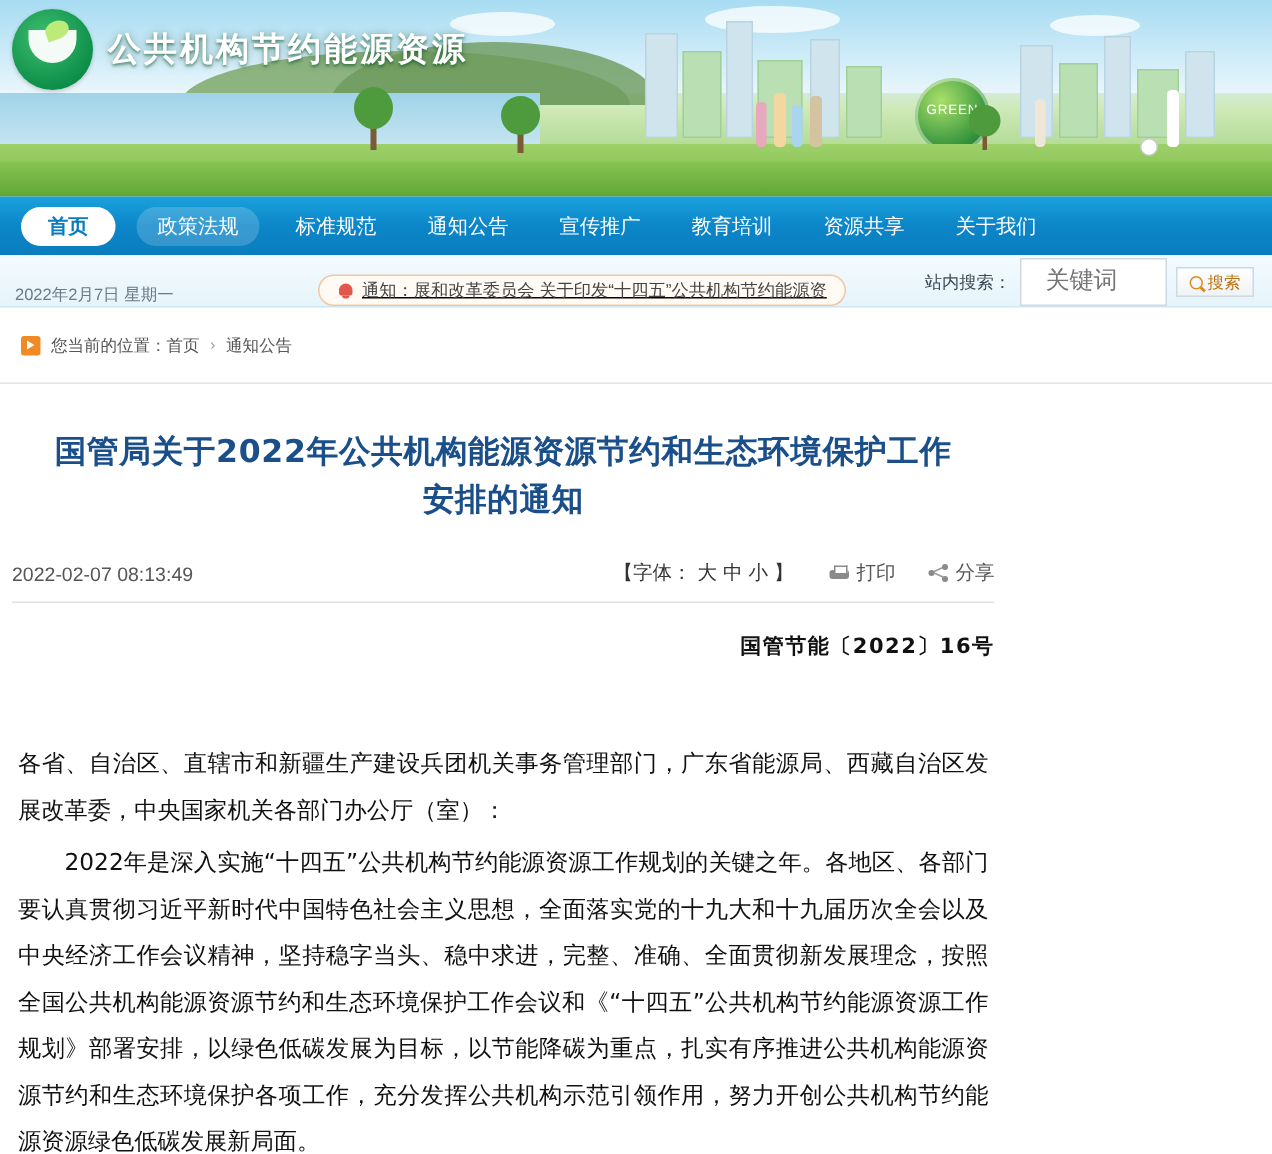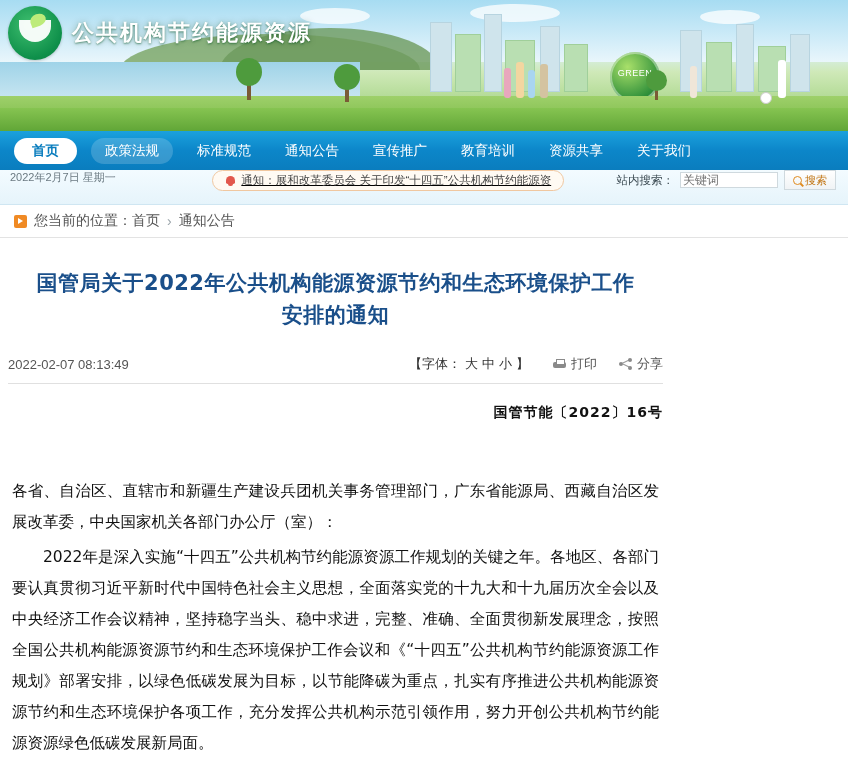--- a/index.html
+++ b/index.html
@@ -122,21 +122,21 @@
     background: rgba(255,255,255,0.18);
     border-radius: 13px;
     padding: 4px 14px;
   }
 
   
   .infobar {
     width: 848px; height: 35px;
     background: linear-gradient(to bottom, #f3fbff, #e6f4fb);
     border-bottom: 1px solid #cfe6f2;
-    display: flex; align-items: flex-start;
+    display: flex; align-items: flex-end;
     position: relative;
   }
   .date {
     font-size: 11px; color: #6b7a82; padding-left: 10px; width: 160px;
   }
   .notice {
     flex: 1; display: flex; align-items: center; justify-content: center; text-decoration: underline;
   }
   .notice-box {
     display: flex; align-items: center; gap: 5px;
@@ -156,48 +156,48 @@
   }
   .bell::after {
     content: ""; position: absolute; left: 3px; top: 9px;
     width: 5px; height: 2px; background: #e2574c; border-radius: 0 0 2px 2px;
   }
   .search-wrap {
     display: flex; align-items: center; gap: 6px; padding-right: 12px;
     font-size: 11.5px; color: #3b4a52;
   }
   .search-input {
-    width: 98px; height: 16px;
+    width: 98px; height: 32px;
     border: 1px solid #cfd9de; background: #fff;
-    font-size: 12px; color: #b3b3b3;
-    padding: 0 2px;
+    font-size: 16px; color: #b3b3b3;
+    padding: 0 16px;
     outline: none;
   }
   .search-btn {
     display: flex; align-items: center; gap: 3px;
     border: 1px solid #cfd9de; background: linear-gradient(to bottom,#fff,#f0f3f5);
     height: 20px; padding: 0 8px; font-size: 11px; color: #c0720f;
     cursor: pointer;
   }
   .mag {
     width: 9px; height: 9px; border: 1.5px solid #e08a1e; border-radius: 50%;
     position: relative; display: inline-block;
   }
   .mag::after {
     content: ""; position: absolute; right: -3px; bottom: -2px;
     width: 4px; height: 1.5px; background: #e08a1e; transform: rotate(45deg);
   }
 
   
   .crumbbar {
-    width: 848px; height: 33px;
+    width: 848px; height: 51px;
     background: #ffffff;
     border-bottom: 1px solid #e3e3e3;
     display: flex; align-items: center;
-    font-size: 14px; color: #555;
+    font-size: 11px; color: #555;
     padding-left: 14px;
   }
   .crumb-icon {
     width: 13px; height: 13px; border-radius: 2px;
     background: #f08a24; margin-right: 7px; position: relative;
   }
   .crumb-icon::after {
     content: ""; position: absolute; left: 4px; top: 3px;
     border-left: 5px solid #fff;
     border-top: 3.5px solid transparent;

